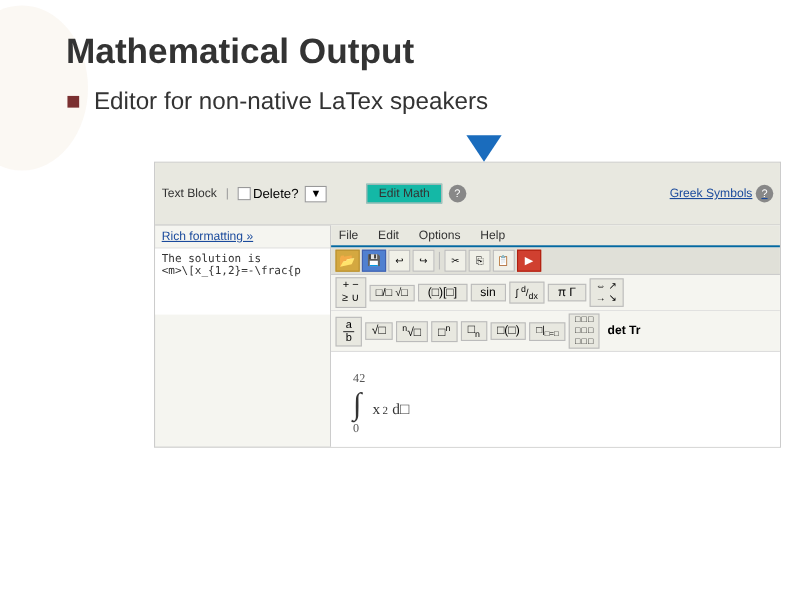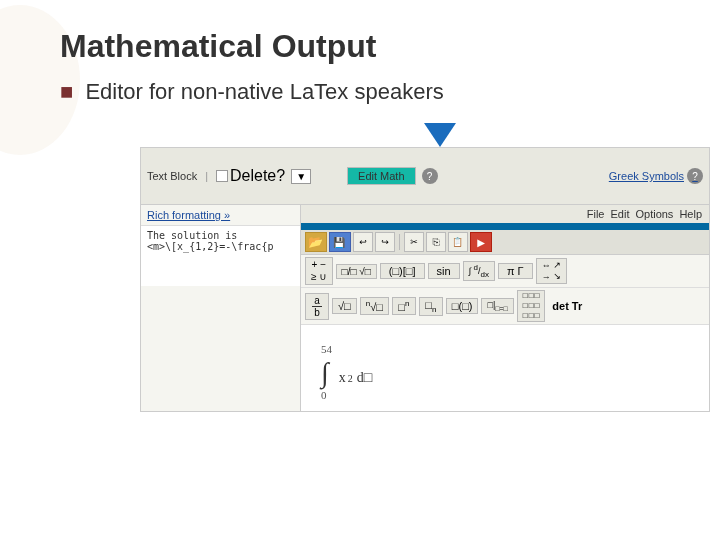--- a/index.html
+++ b/index.html
@@ -85,21 +85,21 @@
 
     .toolbar-sep {
       color: #999;
       margin: 0 2px;
     }
 
     .delete-checkbox {
       display: flex;
       align-items: center;
       gap: 2px;
-      font-size: 16px;
+      font-size: 12px;
     }
 
     .small-checkbox {
       width: 12px;
       height: 12px;
       border: 1px solid #999;
       background: #fff;
     }
 
     .dropdown-btn {
@@ -178,24 +178,24 @@
 
     .right-panel {
       flex: 1;
       background: #fff;
     }
 
     
     .math-menu-bar {
       display: flex;
       background: #e8e8e0;
-      border-bottom: 7px solid #0369a1;
+      border-bottom: 2px solid #0369a1;
       padding: 2px 4px;
-      font-size: 11px;
-      justify-content: flex-end;
+      gap: 12px;
+      font-size: 11px;
     }
 
     .math-menu-item {
       cursor: pointer;
       color: #333;
       padding: 1px 3px;
     }
 
     .math-icon-toolbar {
       display: flex;
@@ -458,21 +458,21 @@
               <span>□</span>
                 <span>□</span>
                 <span>□</span>
             </span>
           </div>
           <span class="det-tr">det Tr</span>
         </div>
 
         <div class="math-output-area">
           <div class="integral-display">
-            <div style="font-size:11px; color:#555; margin-bottom:4px;">54</div>
+            <div style="font-size:11px; color:#555; margin-bottom:4px;">42</div>
             <div class="integral-line">
               <span class="integral-sym">∫</span>
               <span style="display:flex; flex-direction:column; align-items:flex-start; margin-right:4px;">
               </span>
               <span>x</span>
               <span class="integral-exp">2</span>
               <span style="margin-left:2px;">d□</span>
             </div>
             <div style="font-size:11px; color:#555; margin-top:2px;">0</div>
           </div>

